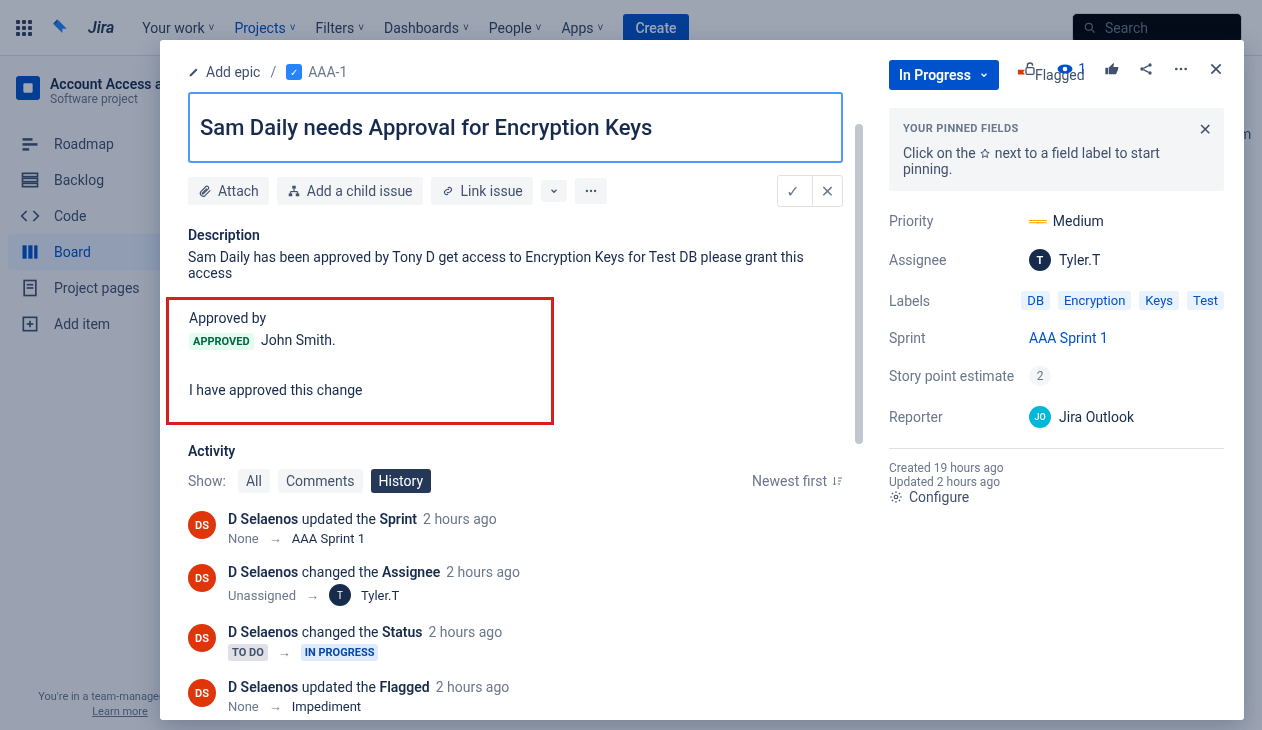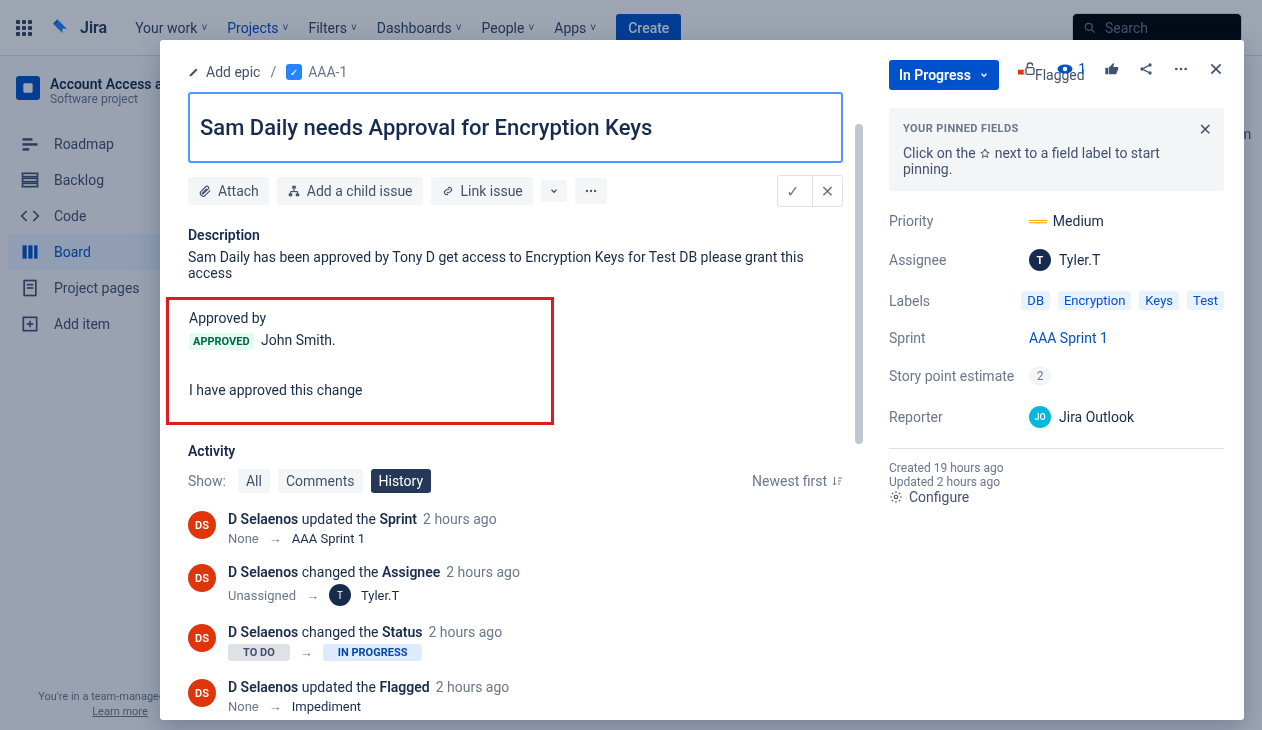--- a/index.html
+++ b/index.html
@@ -2,21 +2,21 @@
 <html><head>
 <meta charset="utf-8">
 <style>
 * { margin: 0; padding: 0; box-sizing: border-box; font-family: -apple-system, BlinkMacSystemFont, "Segoe UI", Roboto, sans-serif; }
 body { background: #fff; width: 1262px; height: 730px; overflow: hidden; position: relative; }
 
 
 .topnav { height: 56px; background: #fff; border-bottom: 1px solid #dfe1e6; display: flex; align-items: center; padding: 0 12px; gap: 4px; }
 .app-switch { width: 24px; height: 24px; display: grid; grid-template-columns: repeat(3,4px); grid-gap: 2px; place-content: center; cursor: pointer; }
 .app-switch span { width: 4px; height: 4px; background: #344563; border-radius: 1px; }
-.jira-logo { display: flex; align-items: center; gap: 12px; margin-left: 8px; margin-right: 16px; color: #253858; font-weight: 600; cursor: pointer; }
+.jira-logo { display: flex; align-items: center; gap: 20px; margin-left: 8px; margin-right: 16px; color: #253858; font-weight: 600; cursor: pointer; font-style: italic; }
 .jira-logo svg { width: 20px; height: 20px; }
 .nav-item { padding: 4px 8px; color: #344563; font-size: 14px; cursor: pointer; display: flex; align-items: center; gap: 4px; border-radius: 3px; }
 .nav-item.active { color: #0052cc; }
 .nav-item.active::after { content:""; position: absolute; }
 .nav-underline { position: absolute; bottom: -1px; left: 184px; width: 56px; height: 3px; background: #0052cc; }
 .nav-item .chev { font-size: 10px; }
 .create-btn { background: #0052cc; color: #fff; padding: 6px 12px; border-radius: 3px; font-size: 14px; font-weight: 500; cursor: pointer; margin-left: 8px; }
 .search-box { margin-left: auto; background: #000000; border: 1px solid #dfe1e6; border-radius: 5px; padding: 6px 10px; width: 170px; display: flex; align-items: center; gap: 8px; color: #6b778c; font-size: 14px; margin-right: 8px; }
 
 
@@ -94,21 +94,21 @@
 .av-red { background: #de350b; }
 .av-navy { background: #172b4d; }
 .av-teal { background: #00b8d9; }
 .hist-body { font-size: 14px; color: #172b4d; }
 .hist-head { margin-bottom: 4px; }
 .hist-head .who { font-weight: 600; }
 .hist-head .what { font-weight: 600; }
 .hist-head .when { color: #6b778c; margin-left: 6px; }
 .hist-change { color: #6b778c; font-size: 13px; display: flex; align-items: center; gap: 10px; }
 .arrow { color: #6b778c; }
-.lozenge { font-size: 11px; font-weight: 700; padding: 2px 15px; border-radius: 3px; }
+.lozenge { font-size: 11px; font-weight: 700; padding: 2px 4px; border-radius: 3px; }
 .loz-todo { background: #dfe1e6; color: #42526e; }
 .loz-inprog { background: #deebff; color: #0747a6; }
 .mini-av { width: 22px; height: 22px; border-radius: 50%; display: inline-flex; align-items: center; justify-content: center; font-size: 10px; color:#fff; }
 
 
 .status-row { display: flex; align-items: center; gap: 16px; margin-bottom: 18px; }
 .status-btn { background: #0052cc; color: #fff; padding: 7px 10px; border-radius: 3px; font-size: 14px; font-weight: 600; display: flex; align-items: center; gap: 8px; cursor: pointer; }
 .flagged { color: #42526e; font-size: 14px; display: flex; align-items: center; gap: 6px; }
 .flag-ico { color: #de350b; }
 

